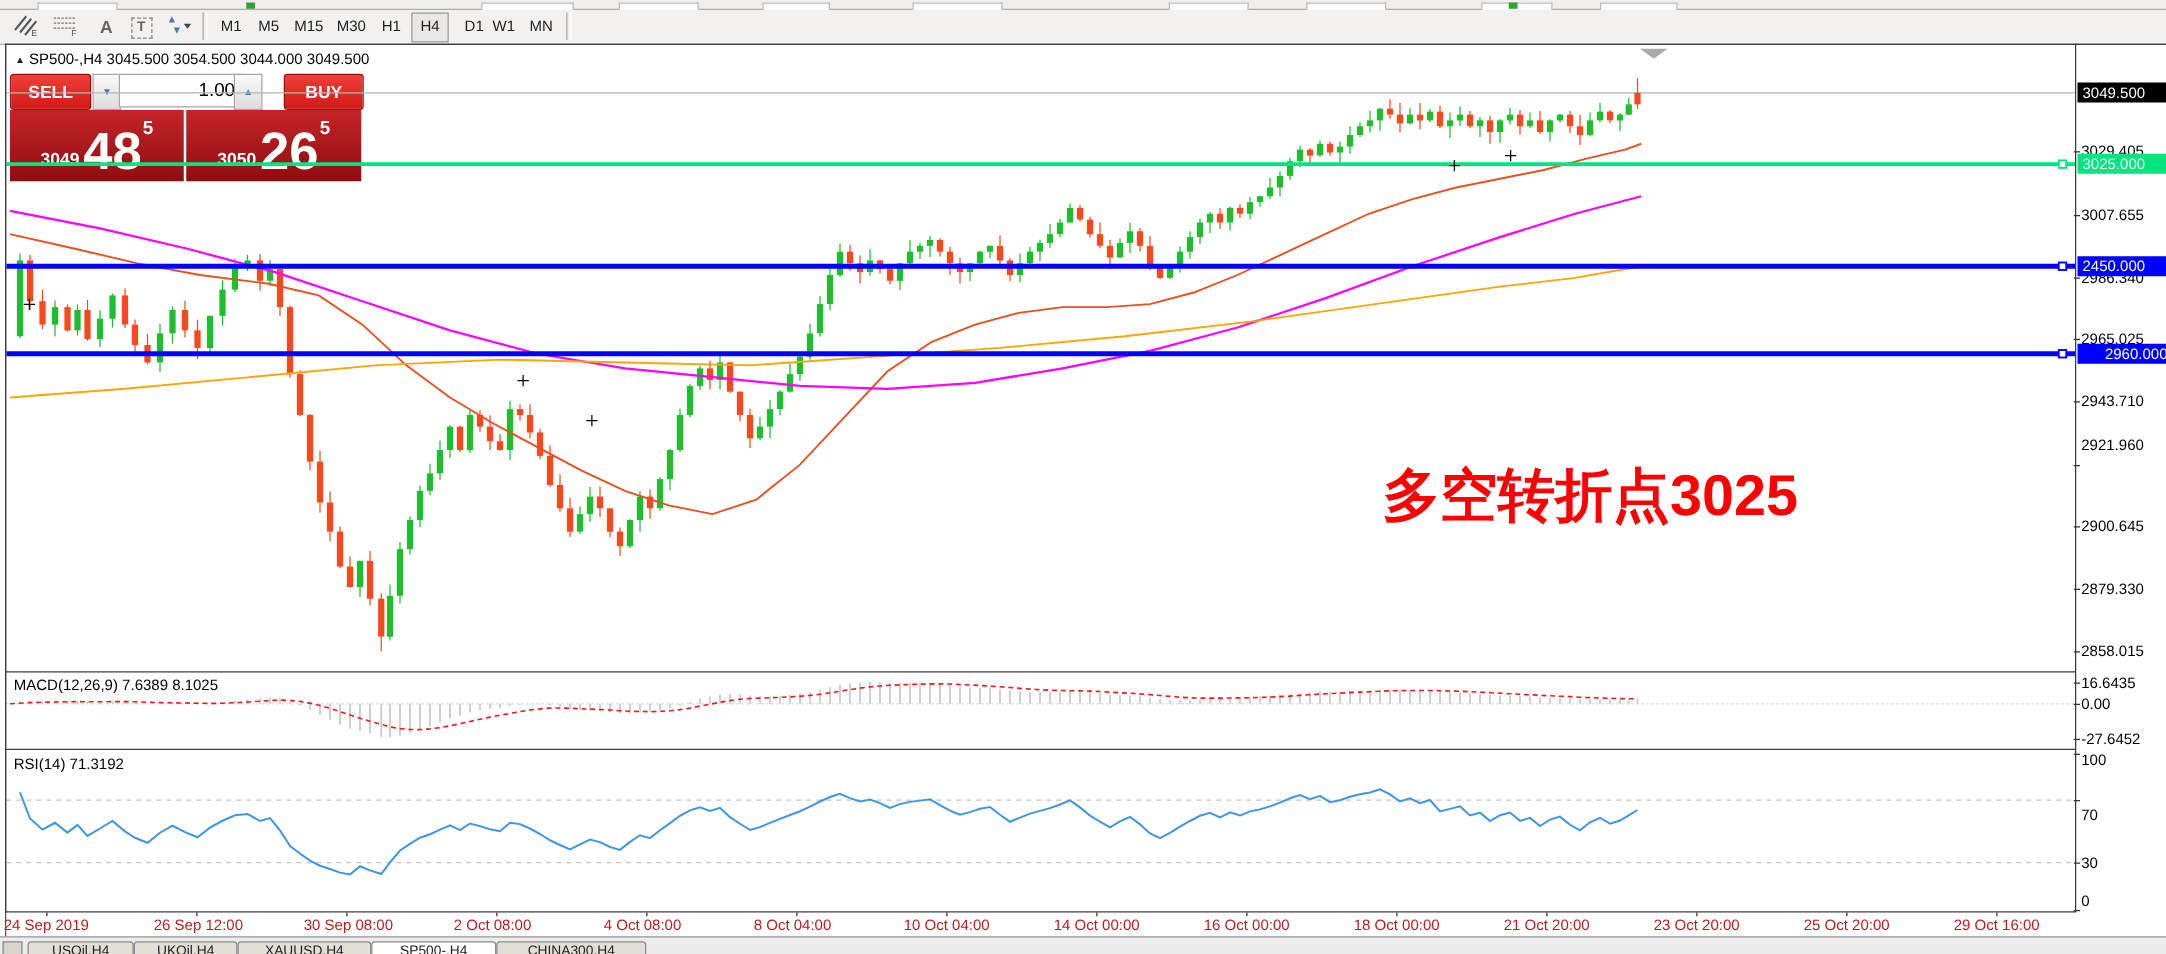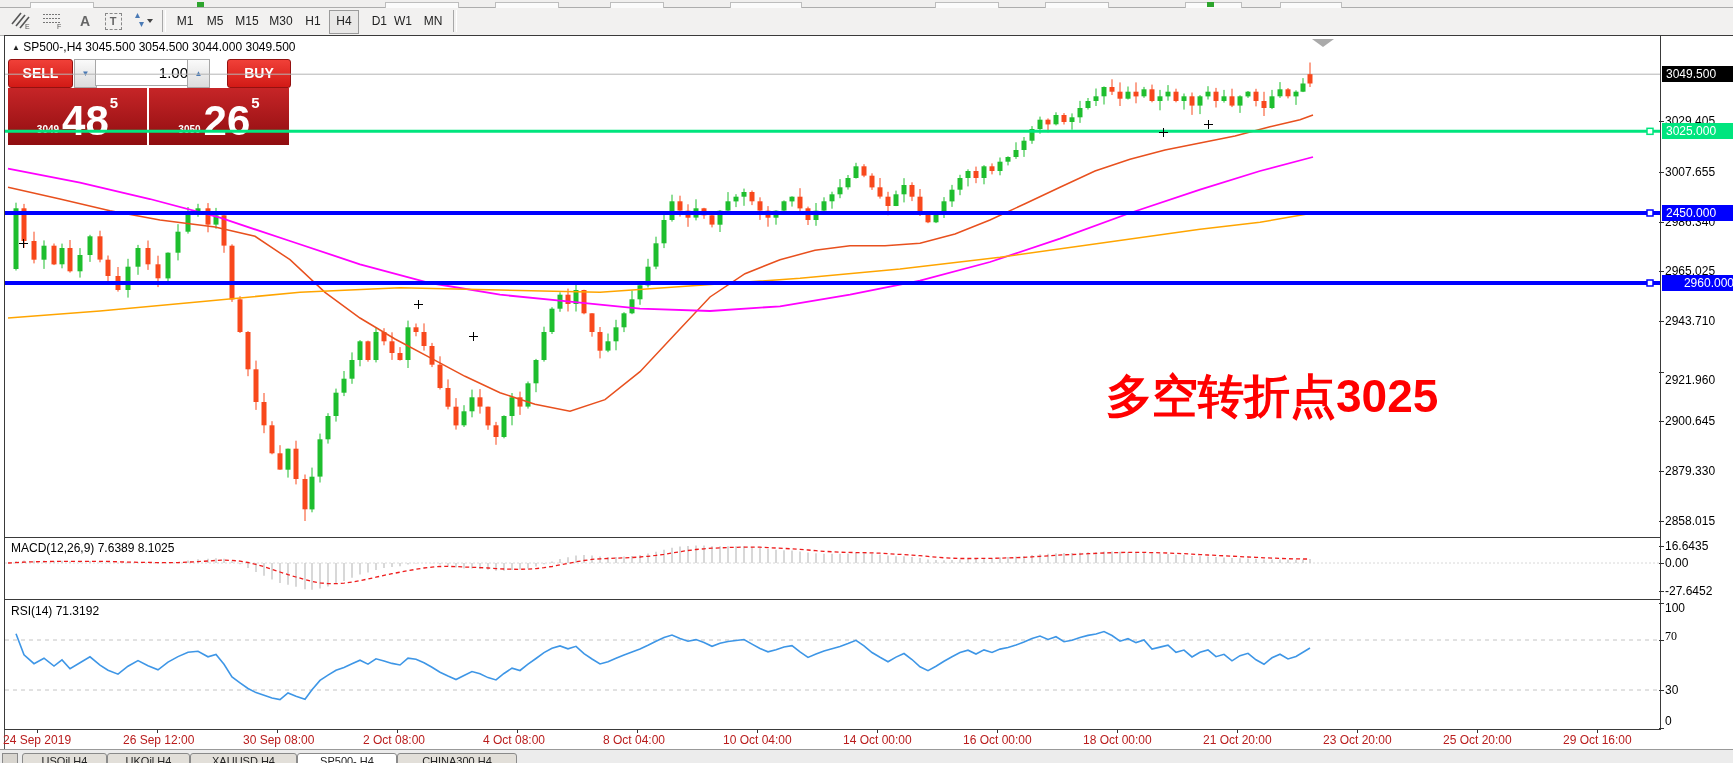--- a/index.html
+++ b/index.html
@@ -22,21 +22,21 @@
   
   #tpanel{left:8px;top:59px;width:282px;height:87px;}
   .redbtn{position:absolute;height:27px;background:linear-gradient(#f04038,#d21a16);border:1px solid #941110;
     border-radius:3px;color:#fff;font-size:14px;text-align:center;line-height:26px;font-weight:bold;}
   .spin{position:absolute;top:0;width:21px;height:27px;background:linear-gradient(#fafafa,#dcdcdc);
     border:1px solid #a7a7a7;color:#4a7ab5;font-size:8px;text-align:center;line-height:27px;}
   #vol{position:absolute;left:87px;top:0;width:92px;height:25px;border:1px solid #a7a7a7;background:#fff;
     font-size:15px;text-align:right;padding-right:5px;line-height:25px;}
   .bigpx{position:absolute;top:29px;height:57px;background:linear-gradient(#c62527,#8f0d10);color:#fff;
     display:flex;align-items:flex-end;justify-content:center;padding-bottom:7px;box-sizing:border-box;}
-  .bigpx .sm{font-size:10px;font-weight:bold;margin-bottom:3px;}
+  .bigpx .sm{font-size:14px;font-weight:bold;margin-bottom:3px;}
   .bigpx .lg{font-size:42px;font-weight:bold;line-height:34px;margin:0 1px 0 3px;}
   .bigpx .sup{font-size:15px;font-weight:bold;align-self:flex-start;margin-top:6px;}
   #annot{left:1106px;top:366px;font-size:46px;font-weight:bold;color:#ff0000;white-space:nowrap;}
   .indlabel{position:absolute;left:11px;font-size:12px;color:#000;}
   .xlabel{position:absolute;top:733px;font-size:12px;color:#b91c1c;white-space:nowrap;}
   .xtick{position:absolute;top:730px;width:1px;height:3px;background:#333;}
   #tabbar{left:0;top:749px;width:1733px;height:14px;background:#ececec;border-top:1px solid #999;}
   .tab{position:absolute;top:3px;height:18px;background:#e2dfd9;border:1px solid #8a8a8a;border-radius:3px 3px 0 0;
     font-size:11px;color:#222;text-align:center;line-height:15px;}
   .tab.active{background:#fff;}
@@ -658,41 +658,41 @@
     <div class="pricelabel abs" style="top: 113px;">3029.405</div>
     <div class="tickdash abs" style="top: 172px;"></div>
     <div class="pricelabel abs" style="top: 164px;">3007.655</div>
     <div class="tickdash abs" style="top: 222px;"></div>
     <div class="pricelabel abs" style="top: 214px;">2986.340</div>
     <div class="tickdash abs" style="top: 271px;"></div>
     <div class="pricelabel abs" style="top: 263px;">2965.025</div>
     <div class="tickdash abs" style="top: 321px;"></div>
     <div class="pricelabel abs" style="top: 313px;">2943.710</div>
     <div class="tickdash abs" style="top: 372px;"></div>
-    <div class="pricelabel abs" style="top: 372px;">2921.960</div>
+    <div class="pricelabel abs" style="top: 348px;">2921.960</div>
     <div class="tickdash abs" style="top: 421px;"></div>
     <div class="pricelabel abs" style="top: 413px;">2900.645</div>
     <div class="tickdash abs" style="top: 471px;"></div>
     <div class="pricelabel abs" style="top: 463px;">2879.330</div>
     <div class="tickdash abs" style="top: 521px;"></div>
     <div class="pricelabel abs" style="top: 513px;">2858.015</div>
     <div class="priceboxed abs" style="top: 123px; background: rgb(0, 229, 126);">3025.000</div>
     <div class="priceboxed abs" style="top: 205px; background: rgb(0, 0, 255);">2450.000</div>
     <div class="priceboxed abs" style="top: 275px; background: rgb(0, 0, 255); text-align: right;">2960.000</div>
     <div class="priceboxed abs" style="top: 66px; background: rgb(0, 0, 0);">3049.500</div>
     <div class="tickdash abs" style="top: 546px;"></div>
     <div class="pricelabel abs" style="top: 538px;">16.6435</div>
     <div class="tickdash abs" style="top: 563px;"></div>
     <div class="pricelabel abs" style="top: 555px;">0.00</div>
     <div class="tickdash abs" style="top: 591px;"></div>
     <div class="pricelabel abs" style="top: 583px;">-27.6452</div>
     <div class="tickdash abs" style="top: 603px;"></div>
     <div class="pricelabel abs" style="top: 600px;">100</div>
     <div class="tickdash abs" style="top: 640px;"></div>
-    <div class="pricelabel abs" style="top: 628px; font-family: Liberation Serif, serif;">70</div>
+    <div class="pricelabel abs" style="top: 644px;">70</div>
     <div class="tickdash abs" style="top: 690px;"></div>
     <div class="pricelabel abs" style="top: 682px;">30</div>
     <div class="tickdash abs" style="top: 728px;"></div>
     <div class="pricelabel abs" style="top: 713px;">0</div>
   </div>
 <div id="xaxis">
     <div class="xlabel abs" style="left: 3px;">24 Sep 2019</div>
     <div class="xtick abs" style="left: 37px;"></div>
     <div class="xlabel abs" style="left: 123px;">26 Sep 12:00</div>
     <div class="xtick abs" style="left: 157px;"></div>

